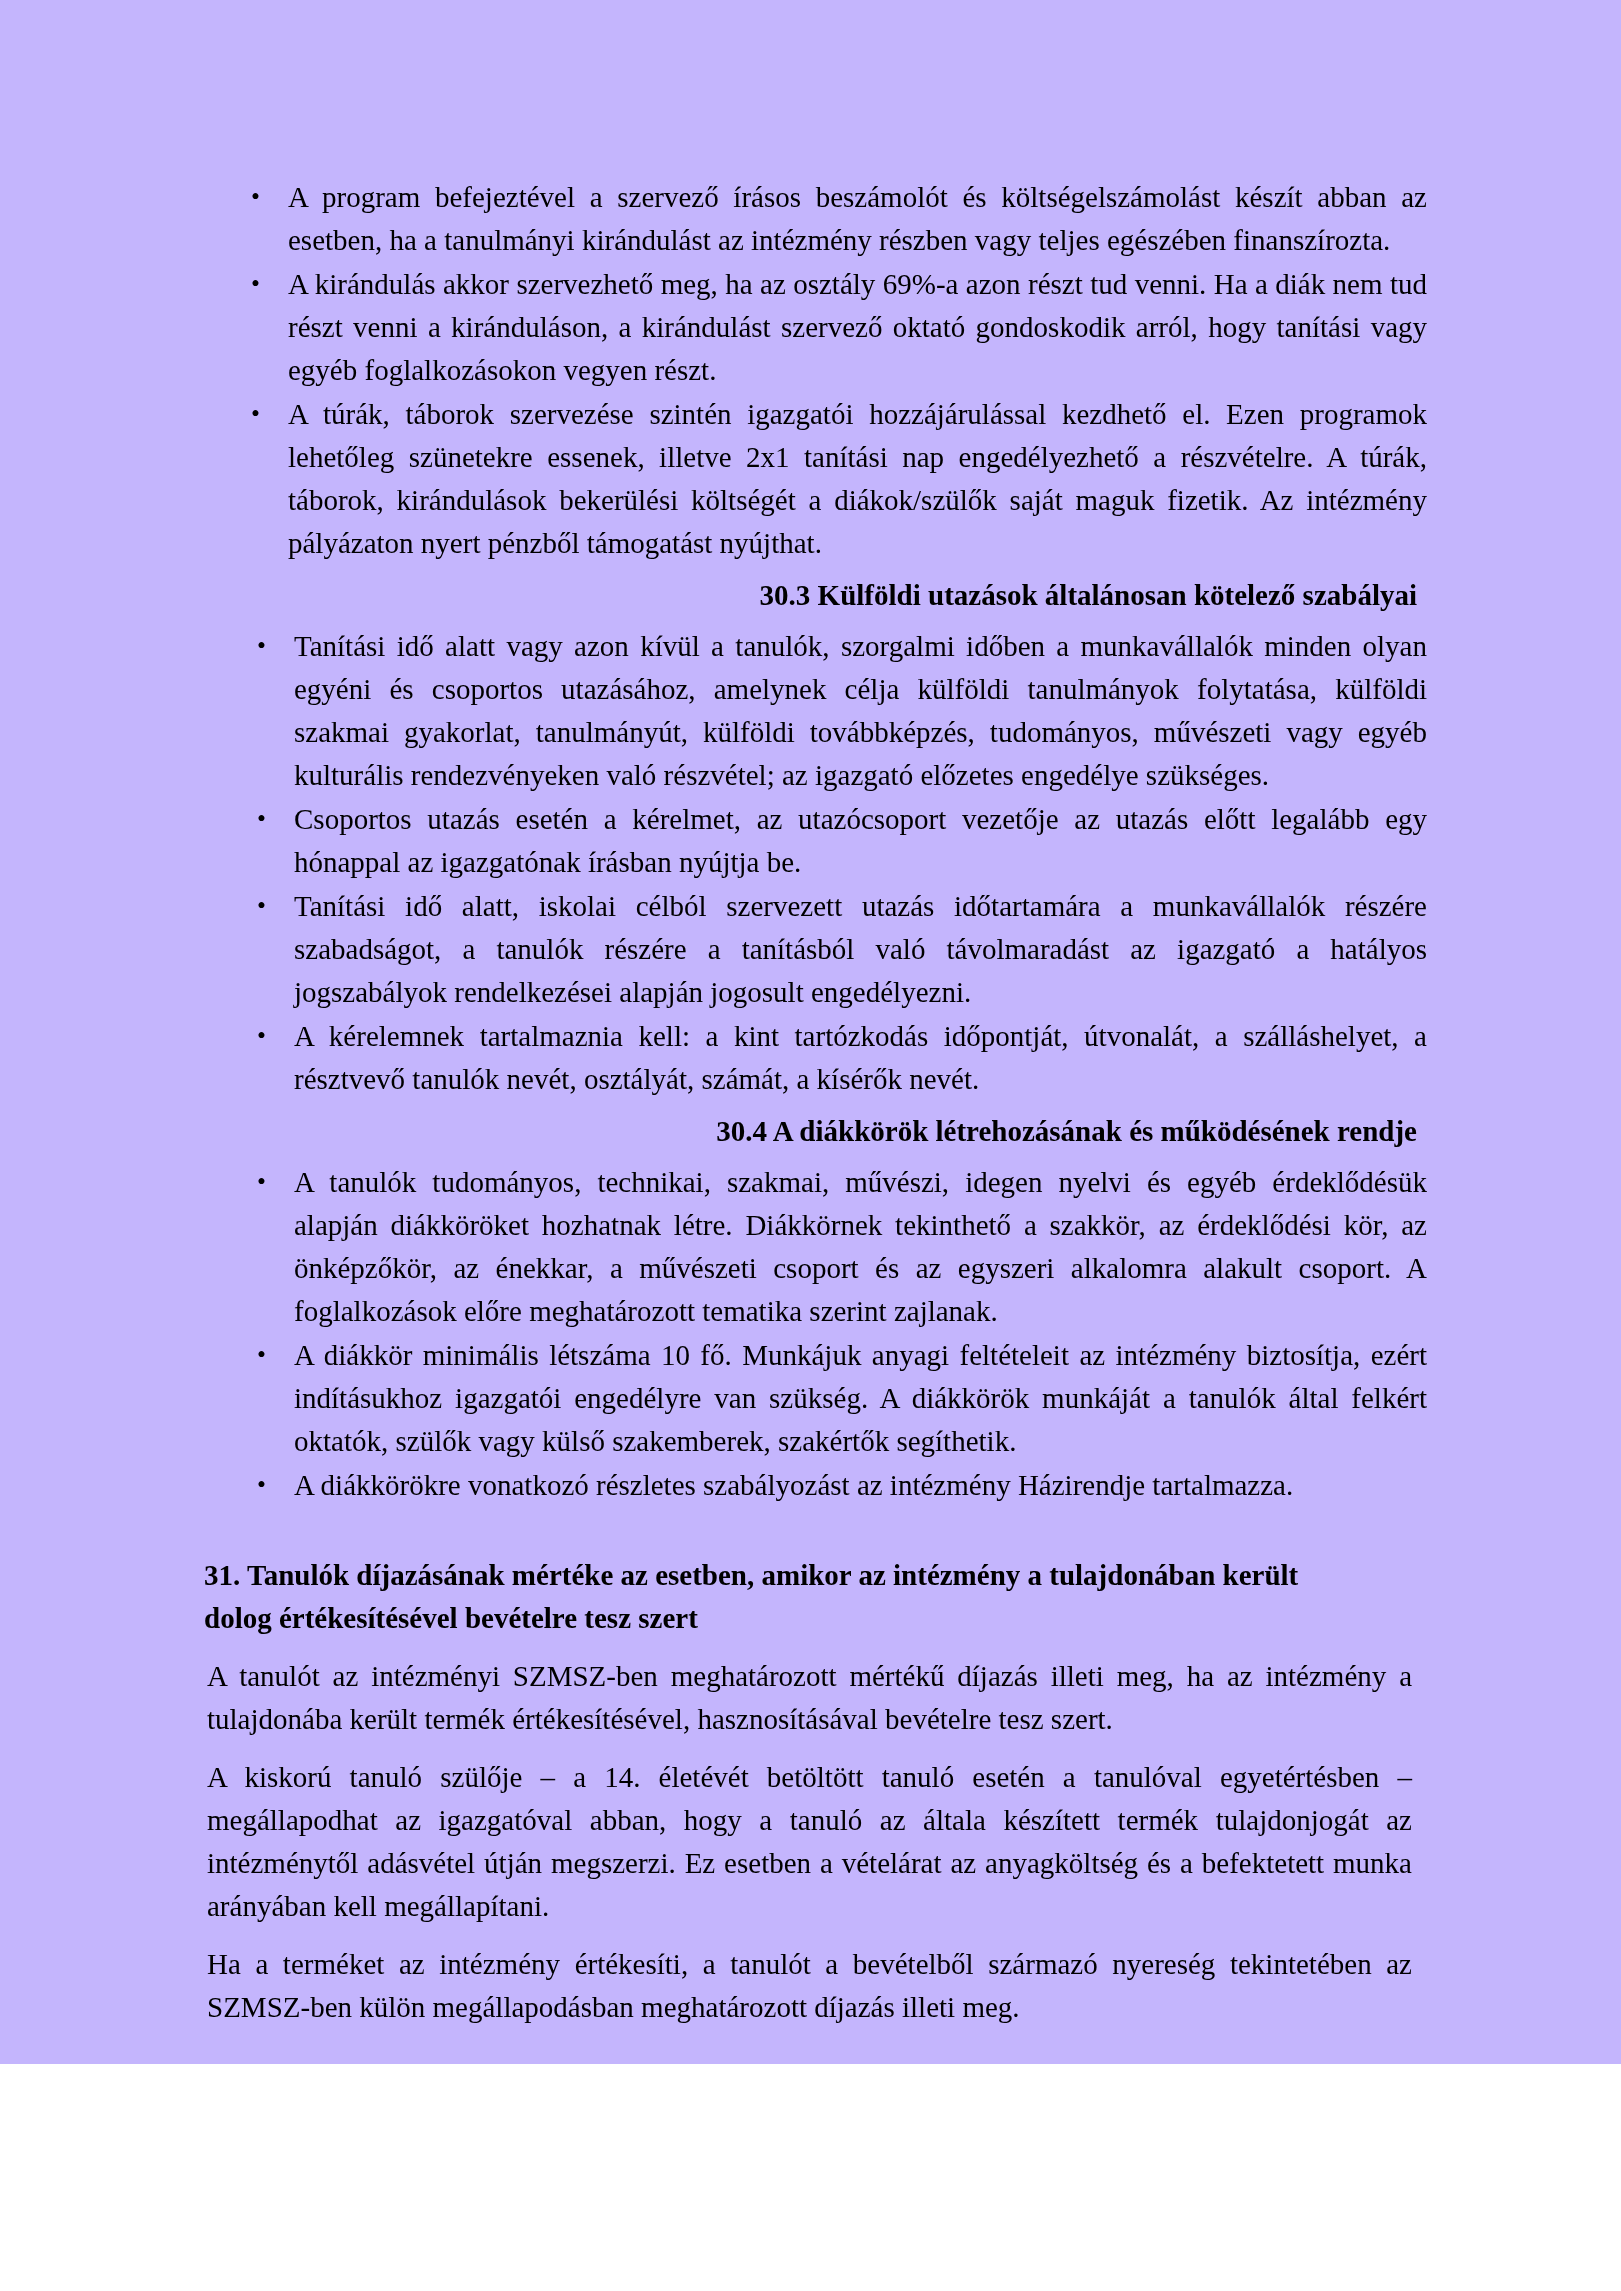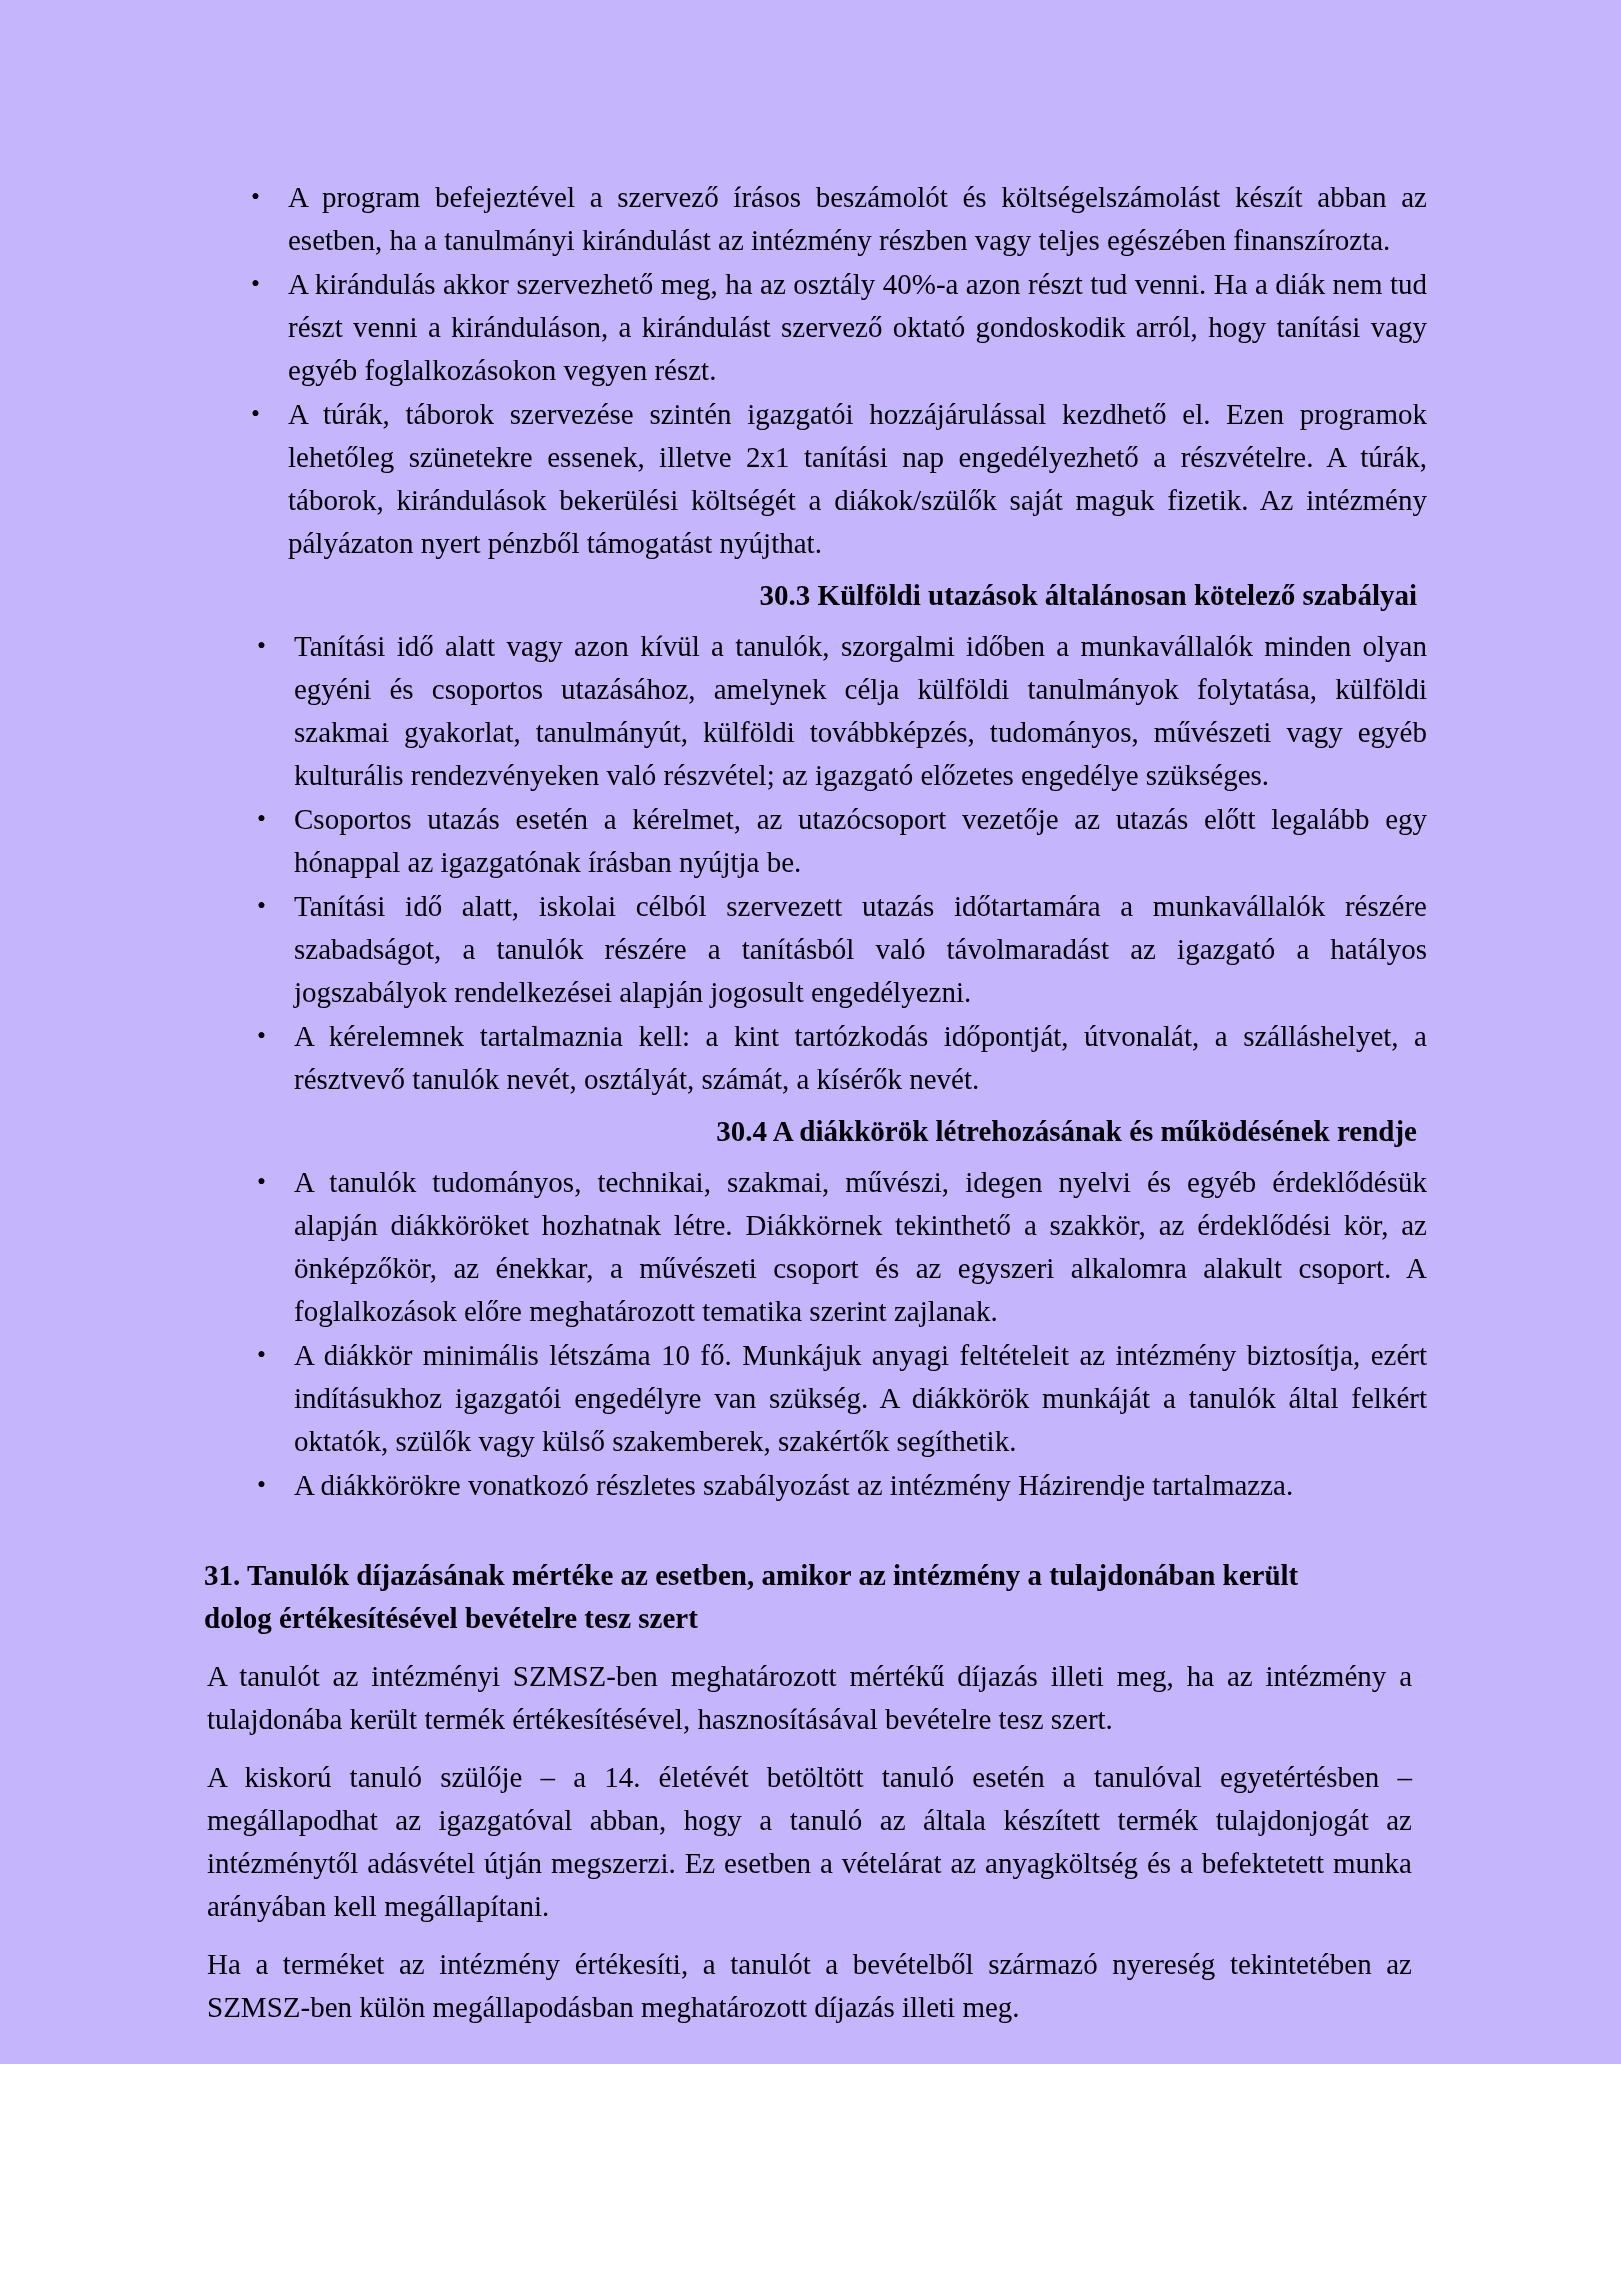--- a/index.html
+++ b/index.html
@@ -101,21 +101,21 @@
   }
 </style>
 </head>
 <body>
 
 <div class="page">
   <div class="content">
 
     <ul class="bullets">
       <li>A program befejeztével a szervező írásos beszámolót és költségelszámolást készít abban az esetben, ha a tanulmányi kirándulást az intézmény részben vagy teljes egészében finanszírozta.</li>
-      <li>A kirándulás akkor szervezhető meg, ha az osztály 40%-a azon részt tud venni. Ha a diák nem tud részt venni a kiránduláson, a kirándulást szervező oktató gondoskodik arról, hogy tanítási vagy egyéb foglalkozásokon vegyen részt.</li>
+      <li>A kirándulás akkor szervezhető meg, ha az osztály 69%-a azon részt tud venni. Ha a diák nem tud részt venni a kiránduláson, a kirándulást szervező oktató gondoskodik arról, hogy tanítási vagy egyéb foglalkozásokon vegyen részt.</li>
       <li>A túrák, táborok szervezése szintén igazgatói hozzájárulással kezdhető el. Ezen programok lehetőleg szünetekre essenek, illetve 2x1 tanítási nap engedélyezhető a részvételre. A túrák, táborok, kirándulások bekerülési költségét a diákok/szülők saját maguk fizetik. Az intézmény pályázaton nyert pénzből támogatást nyújthat.</li>
     </ul>
 
     <h2 class="section-heading h-30-3">30.3 Külföldi utazások általánosan kötelező szabályai</h2>
 
     <ul class="bullets indented">
       <li>Tanítási idő alatt vagy azon kívül a tanulók, szorgalmi időben a munkavállalók minden olyan egyéni és csoportos utazásához, amelynek célja külföldi tanulmányok folytatása, külföldi szakmai gyakorlat, tanulmányút, külföldi továbbképzés, tudományos, művészeti vagy egyéb kulturális rendezvényeken való részvétel; az igazgató előzetes engedélye szükséges.</li>
       <li>Csoportos utazás esetén a kérelmet, az utazócsoport vezetője az utazás előtt legalább egy hónappal az igazgatónak írásban nyújtja be.</li>
       <li>Tanítási idő alatt, iskolai célból szervezett utazás időtartamára a munkavállalók részére szabadságot, a tanulók részére a tanításból való távolmaradást az igazgató a hatályos jogszabályok rendelkezései alapján jogosult engedélyezni.</li>
       <li>A kérelemnek tartalmaznia kell: a kint tartózkodás időpontját, útvonalát, a szálláshelyet, a résztvevő tanulók nevét, osztályát, számát, a kísérők nevét.</li>

